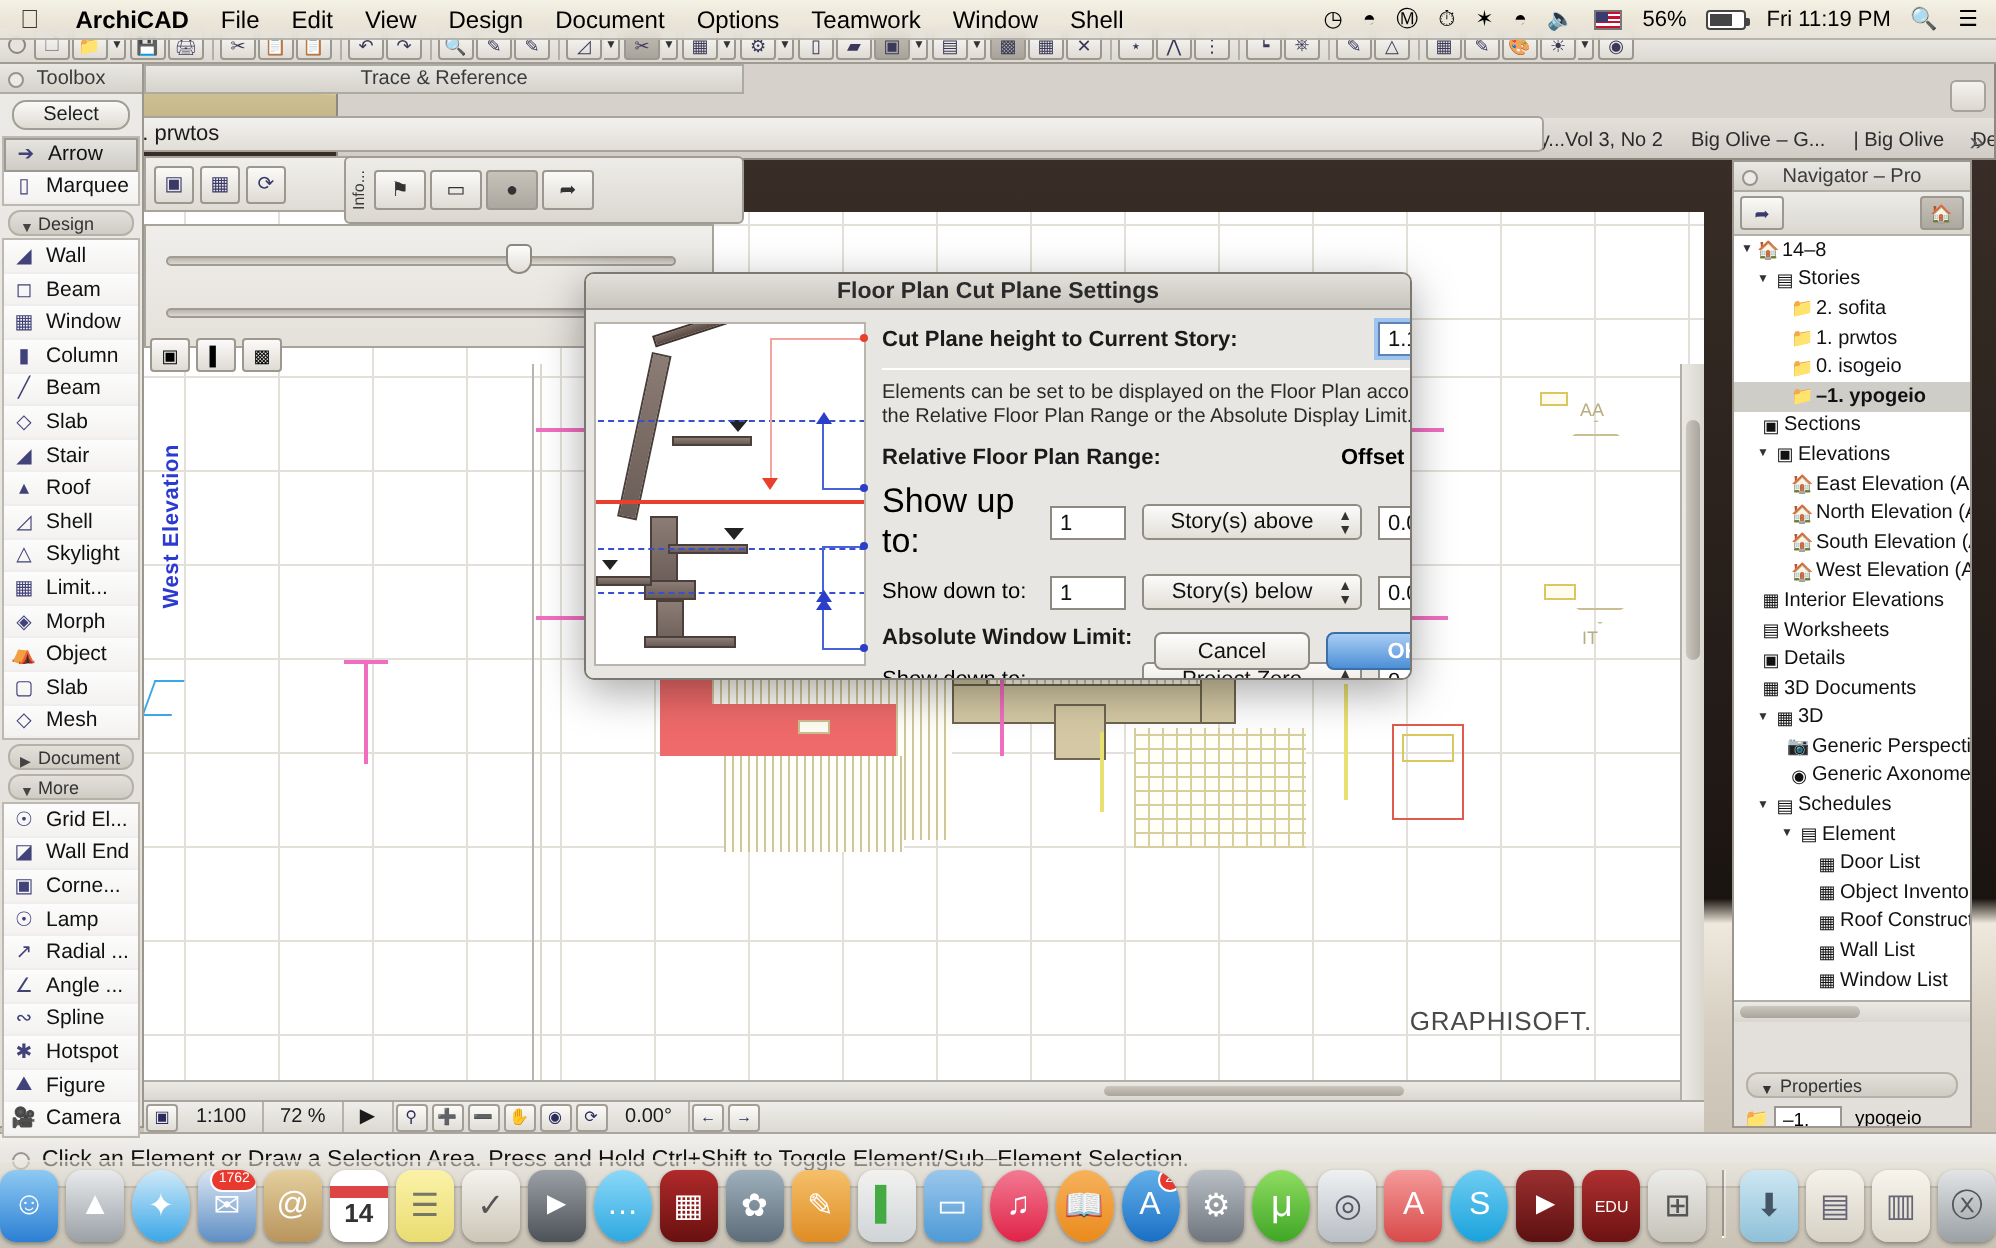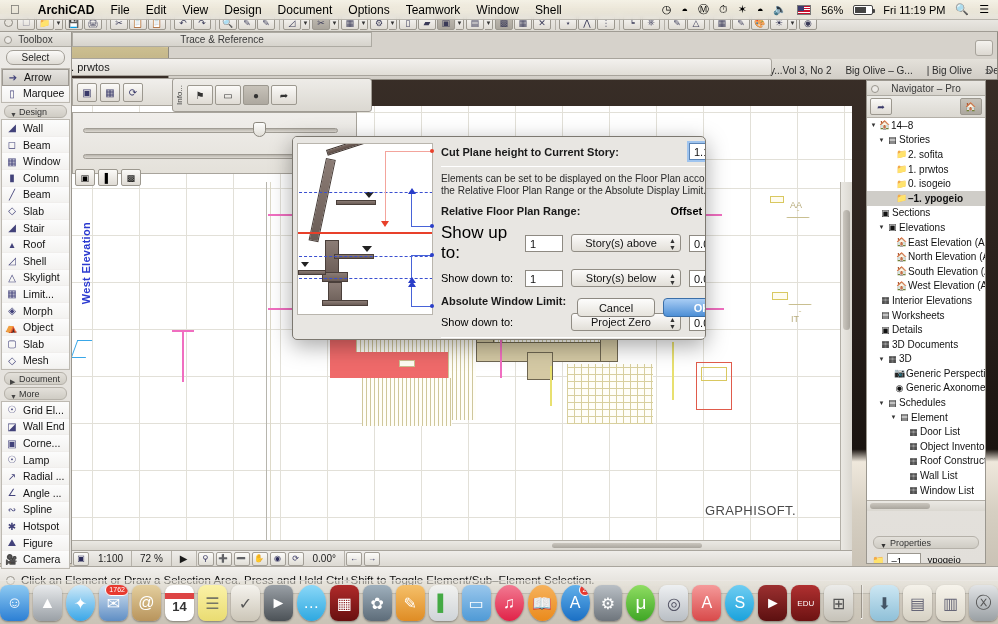--- a/index.html
+++ b/index.html
@@ -894,20 +894,21 @@
     </div>
 
     <div class="statusbar">
       <span class="sdot"></span>
       <span>Click an Element or Draw a Selection Area. Press and Hold Ctrl+Shift to Toggle Element/Sub–Element Selection.</span>
     </div>
 
   </div>
 
   <div class="modal">
+    <div class="modal-title">Floor Plan Cut Plane Settings</div>
     <div class="modal-body">
 
       <div class="modal-ill">
         <div class="ill-canvas">
 
           <div class="ill-roof" style="left:28px;top:6px;width:58px;height:6px;transform:rotate(-18deg);transform-origin:left top;"></div>
 
           <div class="ill-slab" style="left:28px;top:14px;width:10px;height:84px;transform:rotate(12deg);transform-origin:left top;"></div>
           <div class="ill-slab" style="left:27px;top:96px;width:14px;height:36px;"></div>
           <div class="ill-slab" style="left:24px;top:128px;width:26px;height:10px;"></div>

